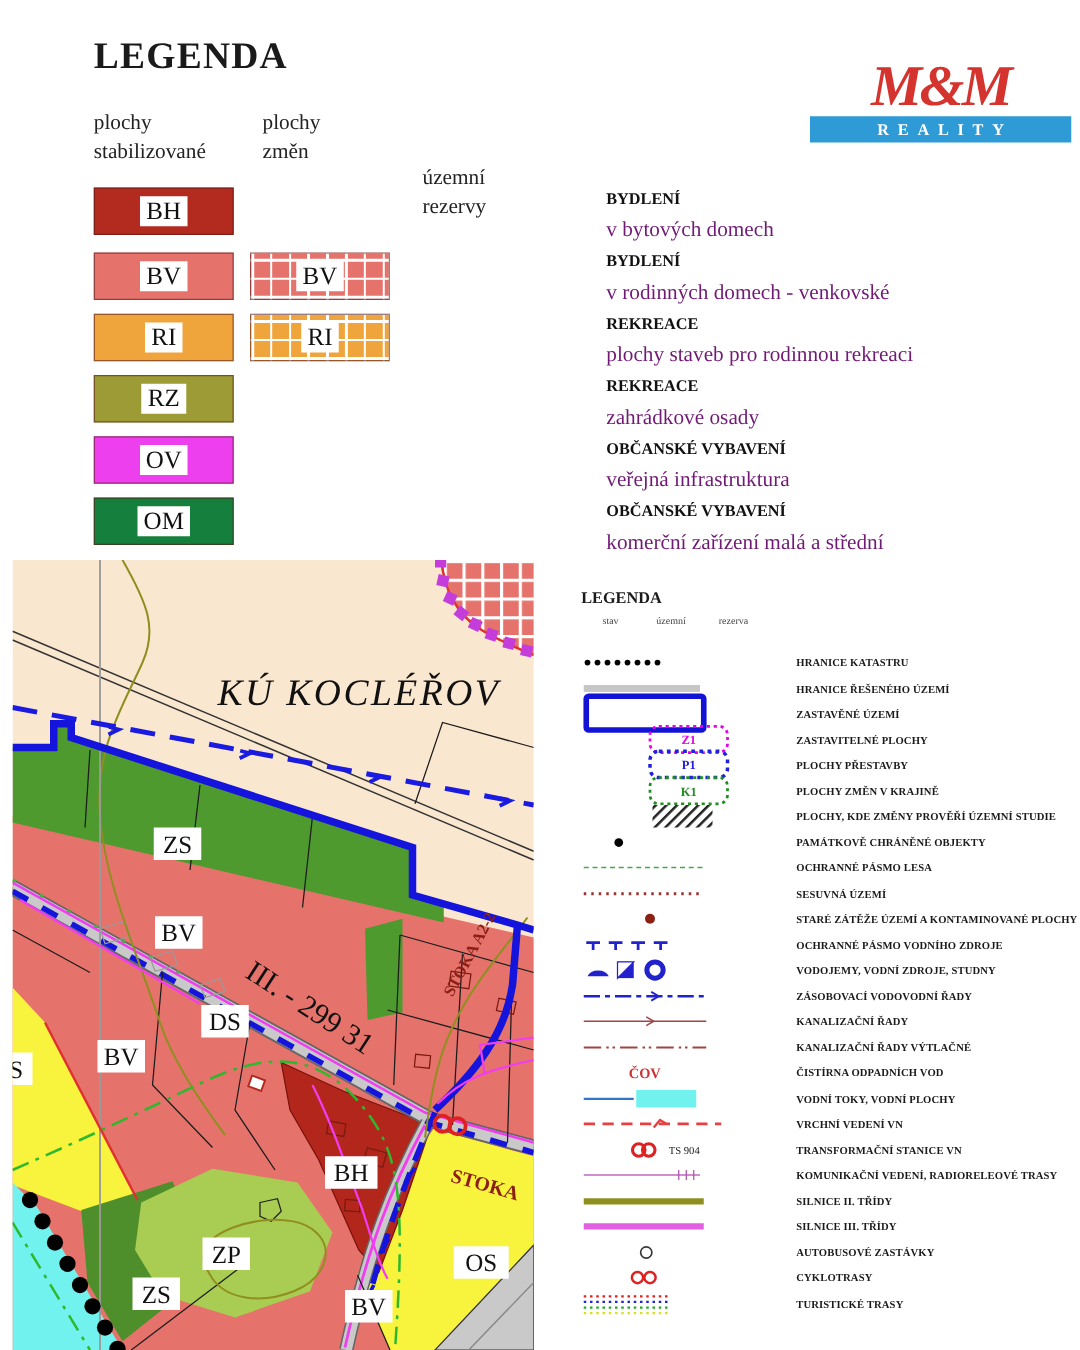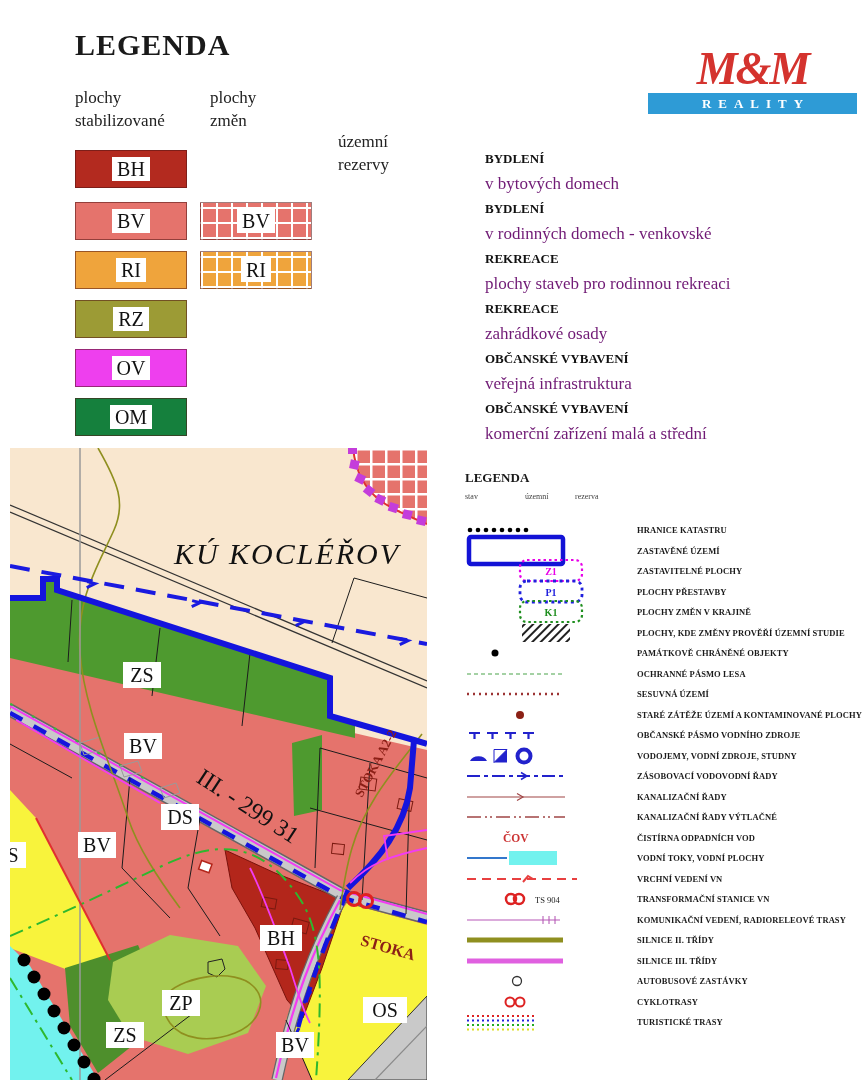--- a/index.html
+++ b/index.html
@@ -31,21 +31,21 @@
   .desc .t{font-size:13px;font-weight:bold;line-height:25px;color:#111;}
   .desc .s{font-size:17px;line-height:25px;color:#701a75;}
   
   .map{position:absolute;left:10px;top:448px;width:417px;height:632px;}
   .map svg{display:block;}
   
   .legend2{position:absolute;left:465px;top:470px;width:399px;height:590px;}
   .l2-title{font-size:13px;font-weight:bold;color:#1a1a1a;}
   .l2-heads{position:absolute;top:22px;left:0;width:200px;height:14px;font-size:8px;color:#444;}
   .l2-heads span{position:absolute;top:0;}
-  .l2-heads .h0{left:0;} .l2-heads .h1{left:60px;} .l2-heads .h2{left:110px;}
+  .l2-heads .h0{left:17px;} .l2-heads .h1{left:60px;} .l2-heads .h2{left:110px;}
   .l2-rows{position:absolute;top:50px;left:0;right:0;}
   .l2row{display:flex;align-items:center;height:20.5px;}
   .l2row svg.sym{flex:0 0 172px;width:172px;height:20px;overflow:visible;}
   .l2lbl{font-size:8.5px;font-weight:bold;color:#1a1a1a;white-space:nowrap;letter-spacing:.1px;}
 </style>
 </head>
 <body>
 
 <div class="canvas">
 
@@ -342,20 +342,26 @@
               <circle cx="29" cy="10" r="2.3"></circle>
               <circle cx="37" cy="10" r="2.3"></circle>
               <circle cx="45" cy="10" r="2.3"></circle>
               <circle cx="53" cy="10" r="2.3"></circle>
               <circle cx="61" cy="10" r="2.3"></circle>
             </g>
         </svg>
           <span class="l2lbl">HRANICE KATASTRU</span>
       </div>
 
+      <div class="l2row">
+        <svg class="sym" viewBox="0 0 172 20">
+          <rect x="2" y="7" width="93" height="5.5" fill="#c6c6c6"></rect>
+        </svg>
+          <span class="l2lbl">HRANICE ŘEŠENÉHO ÚZEMÍ</span>
+      </div>
 
       <div class="l2row">
         <svg class="sym" viewBox="0 0 172 20">
           <rect x="4" y="-4" width="94" height="27" rx="2" fill="#fff" stroke="#1313d6" stroke-width="4.5"></rect>
         </svg>
           <span class="l2lbl">ZASTAVĚNÉ ÚZEMÍ</span>
       </div>
 
       <div class="l2row">
         <svg class="sym" viewBox="0 0 172 20">
@@ -424,21 +430,21 @@
 
       <div class="l2row">
         <svg class="sym" viewBox="0 0 172 20">
           <g stroke="#2222cc" stroke-width="2.2" fill="none">
             <path d="M4,8 h11 M9.5,8 v6"></path>
               <path d="M22,8 h11 M27.5,8 v6"></path>
               <path d="M40,8 h11 M45.5,8 v6"></path>
               <path d="M58,8 h11 M63.5,8 v6"></path>
           </g>
         </svg>
-          <span class="l2lbl">OBČANSKÉ PÁSMO VODNÍHO ZDROJE</span>
+          <span class="l2lbl">OCHRANNÉ PÁSMO VODNÍHO ZDROJE</span>
       </div>
 
       <div class="l2row">
         <svg class="sym" viewBox="0 0 172 20">
           <path d="M5,15 a9,7 0 0 1 17,0 z" fill="#2222cc"></path>
           <rect x="29" y="3.5" width="13" height="13" fill="#2222cc"></rect>
           <path d="M29,3.5 L42,3.5 L29,16.5 Z" fill="#fff" stroke="#2222cc" stroke-width="1"></path>
           <circle cx="59" cy="10" r="6.5" fill="#fff" stroke="#2222cc" stroke-width="4"></circle>
         </svg>
           <span class="l2lbl">VODOJEMY, VODNÍ ZDROJE, STUDNY</span>

